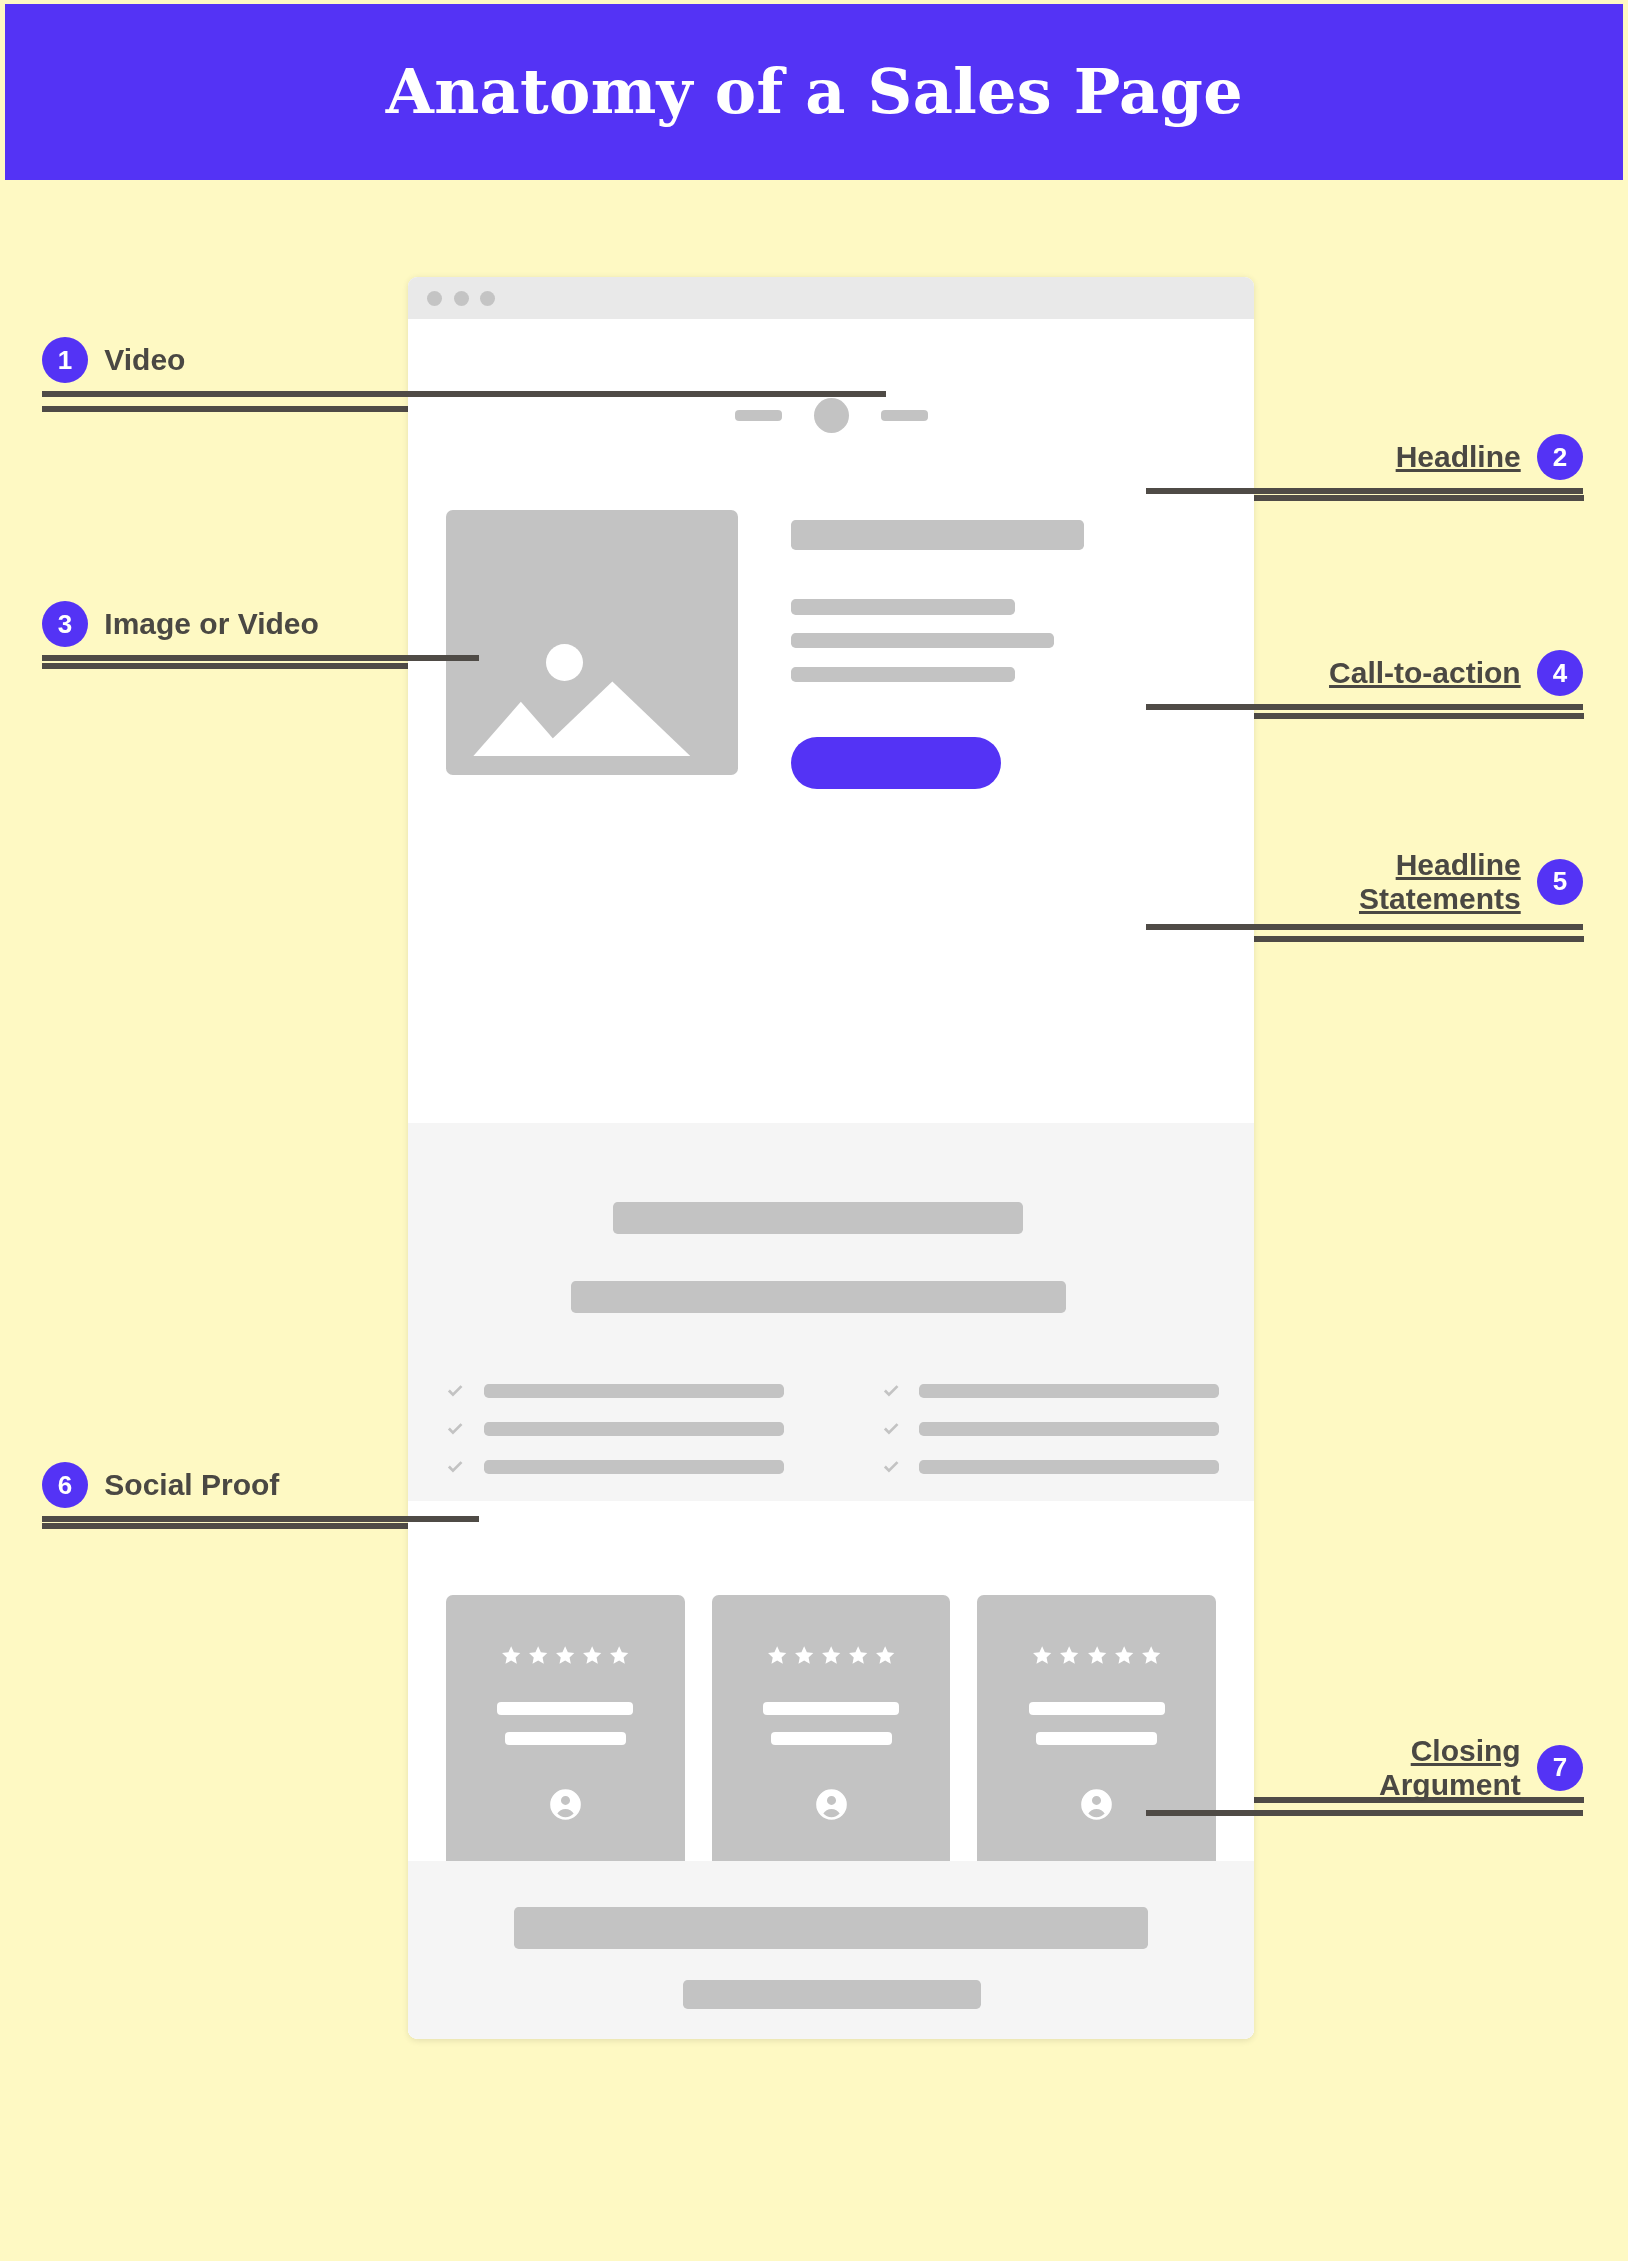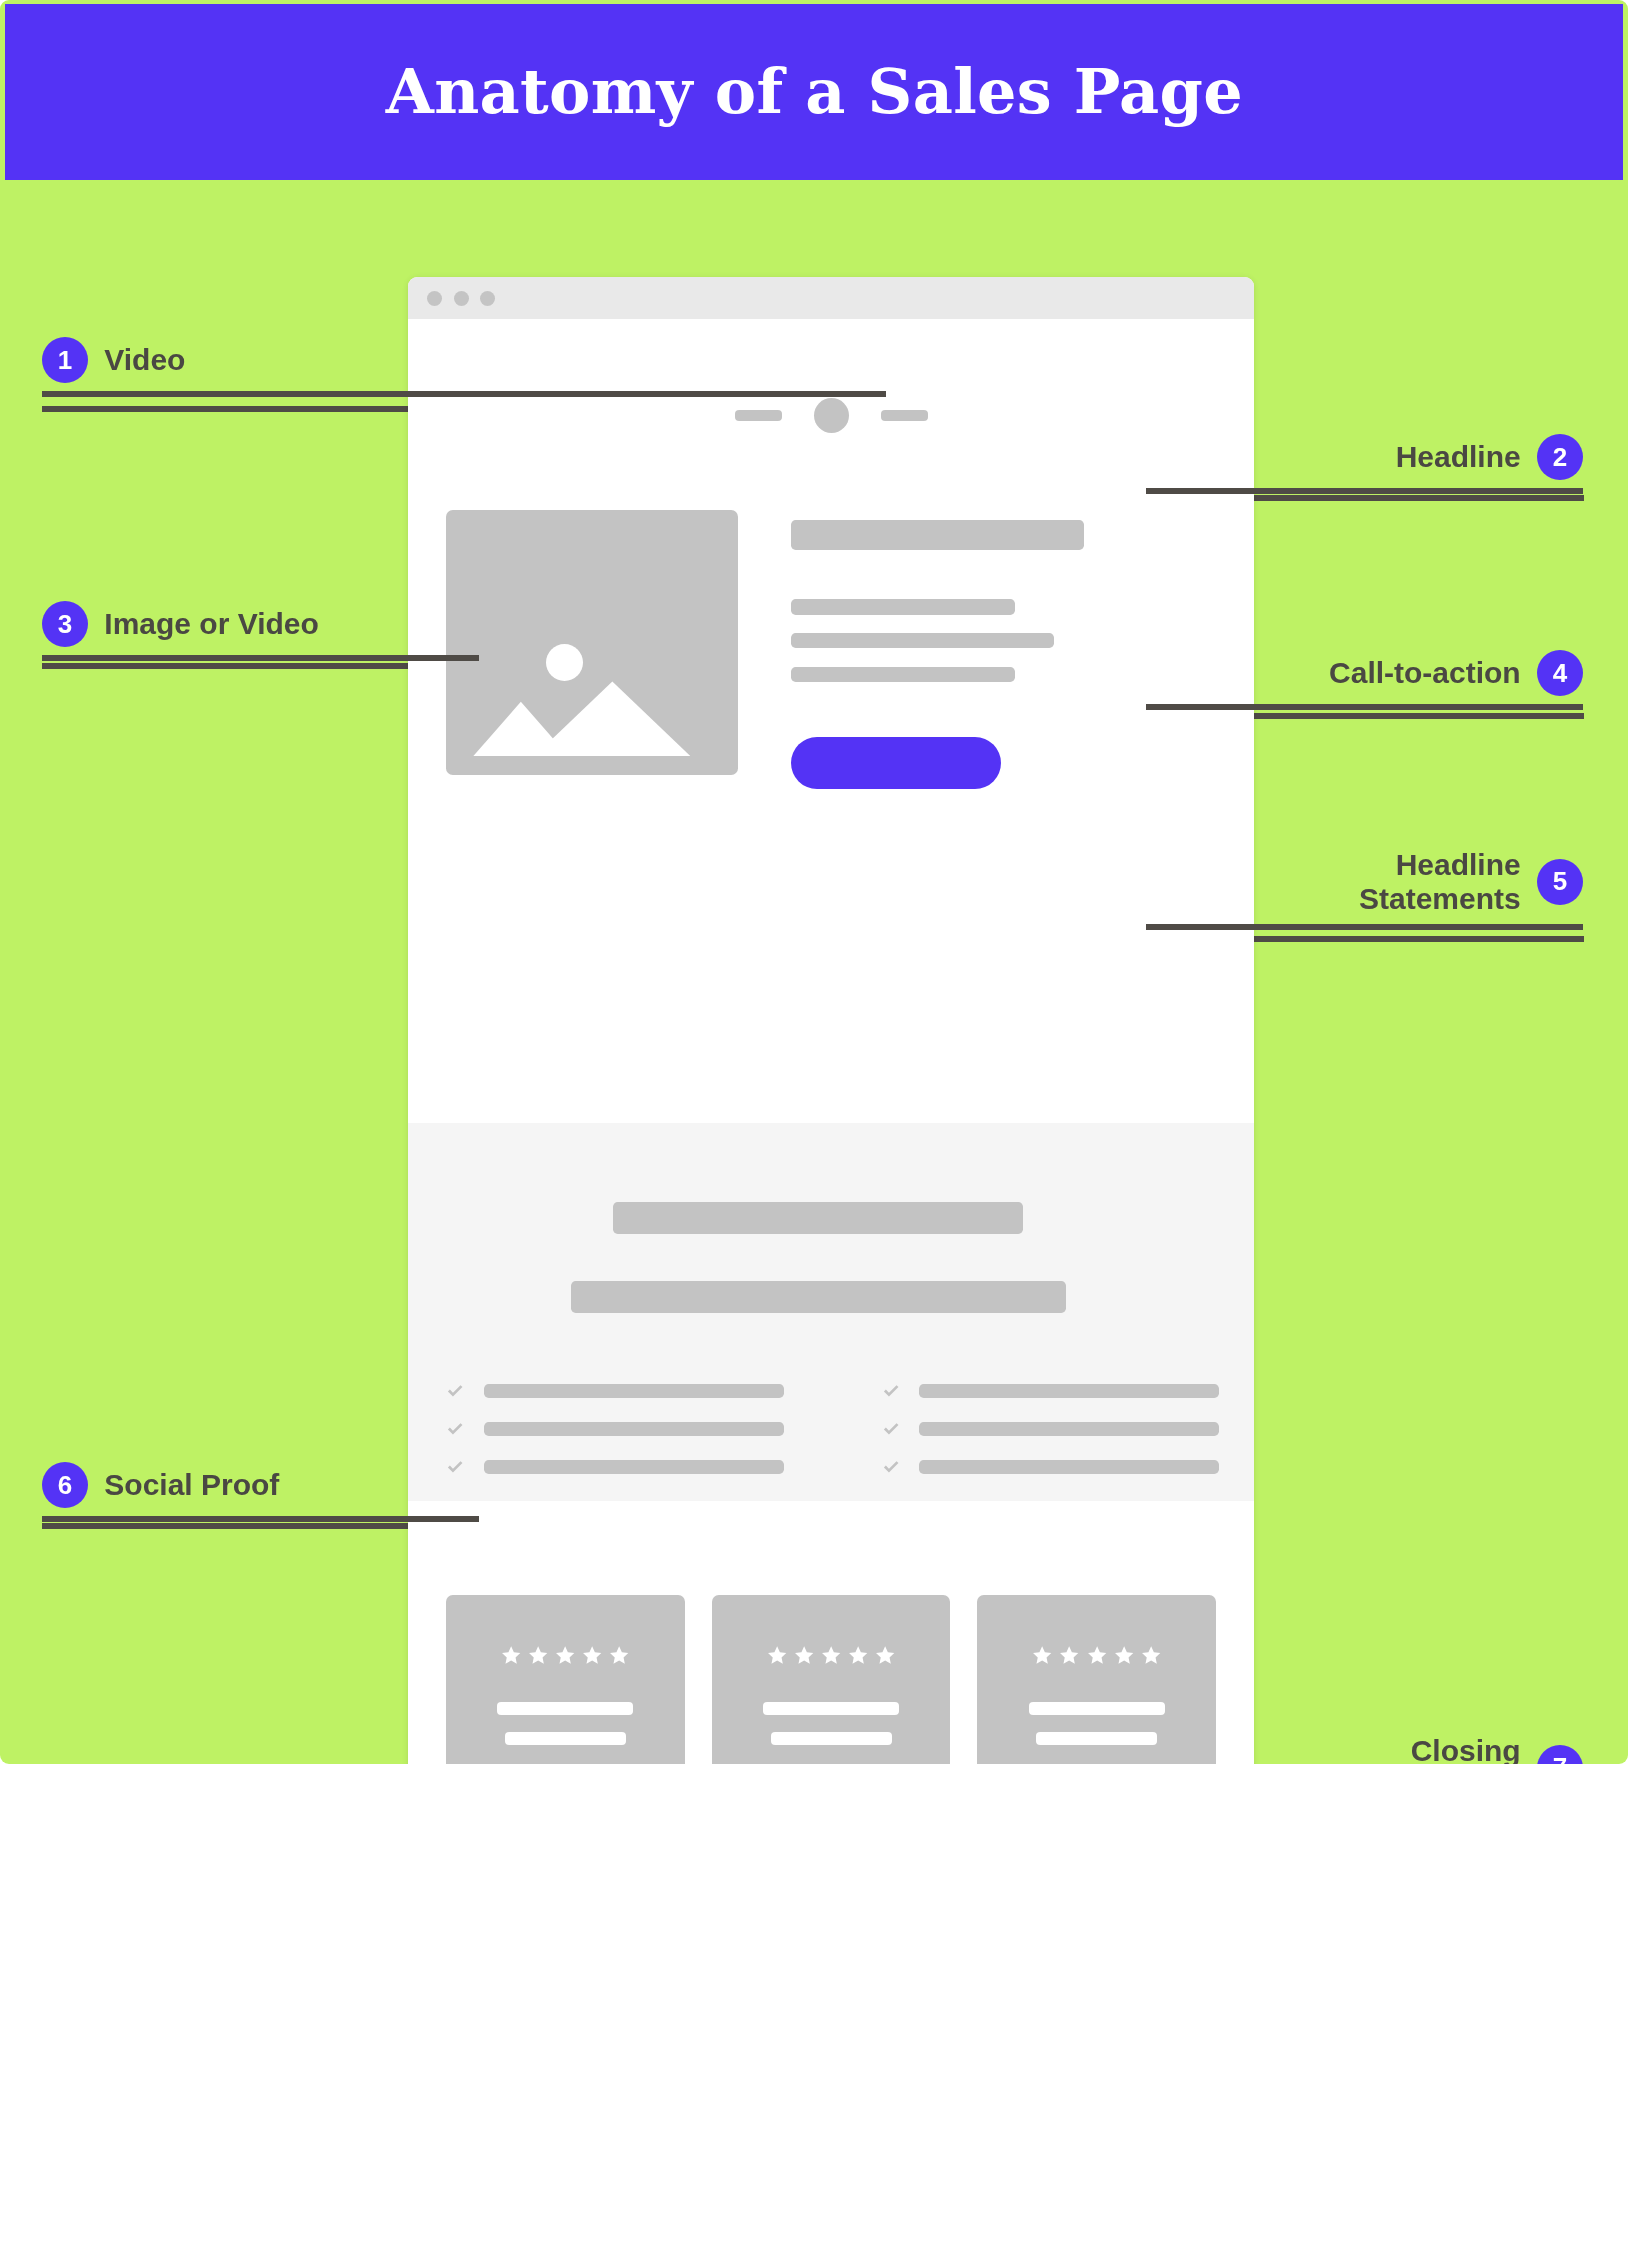--- a/index.html
+++ b/index.html
@@ -7,24 +7,23 @@
   html, body {
     width: 1628px;
     height: 2261px;
     background: #ffffff;
     font-family: "Liberation Sans", sans-serif;
   }
 
   #page {
     position: relative;
     width: 1628px;
-    height: 1764px;
-    background: #bef264;
+    height: 2261px;
+    background: #fef9c3;
     overflow: hidden;
-    border-radius: 9px;
   }
 
   
   .header-band {
     position: absolute;
     left: 5.4px; top: 4.1px;
     width: 1618px; height: 176px;
     background: #5433f5;
     display: flex;
     align-items: center;
@@ -279,21 +278,21 @@
     align-items: center;
     gap: 16.3px;
   }
   .callout .leader {
     height: 6.1px;
     background: #4f4b46;
   }
 
   .callout.left .crow { justify-content: flex-start; }
   .callout.right .crow { justify-content: flex-end; }
-  .callout.right .ctext { text-align: right; }
+  .callout.right .ctext { text-align: right; text-decoration: underline; }
 
   
   #callout-1 { left: 42px;  top: 337px;  width: 844px; }
   #callout-1 .leader { width: 844px; margin-left: 0; margin-top: 8.1px; }
 
   #callout-2 { left: 1146px; top: 434px; width: 437px; }
   #callout-2 .leader { width: 437px; margin-top: 8.1px; }
 
   #callout-3 { left: 42px;  top: 601px;  width: 437px; }
   #callout-3 .leader { width: 437px; margin-top: 8.1px; }

